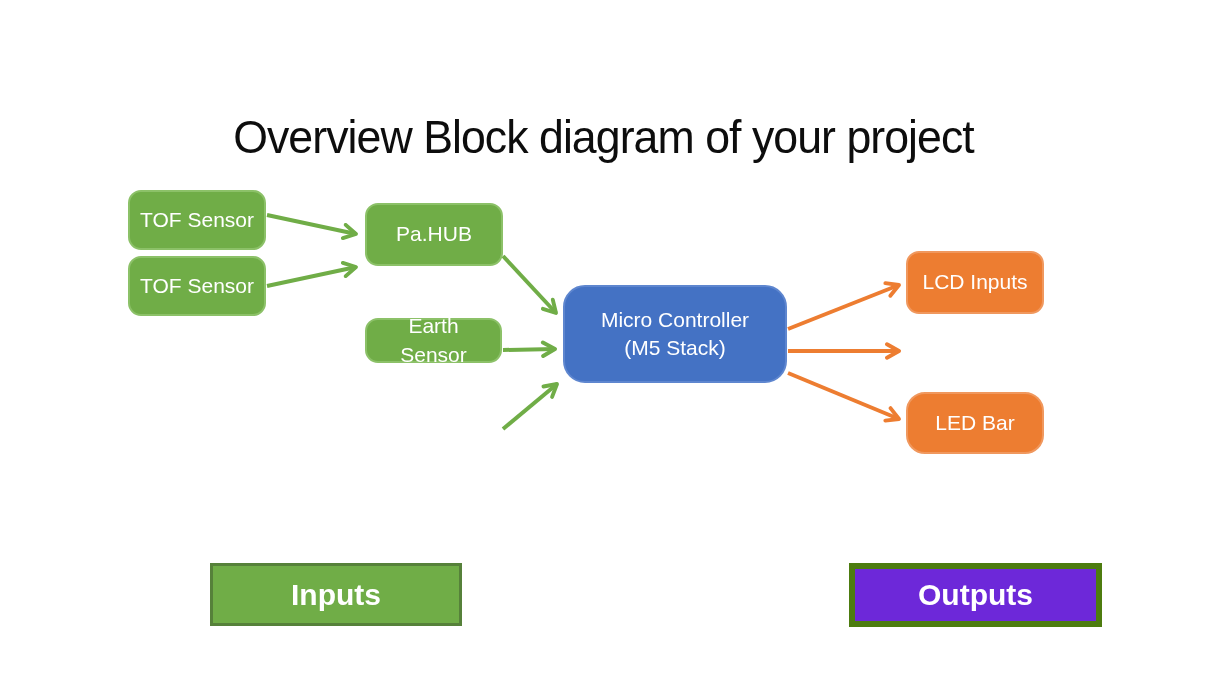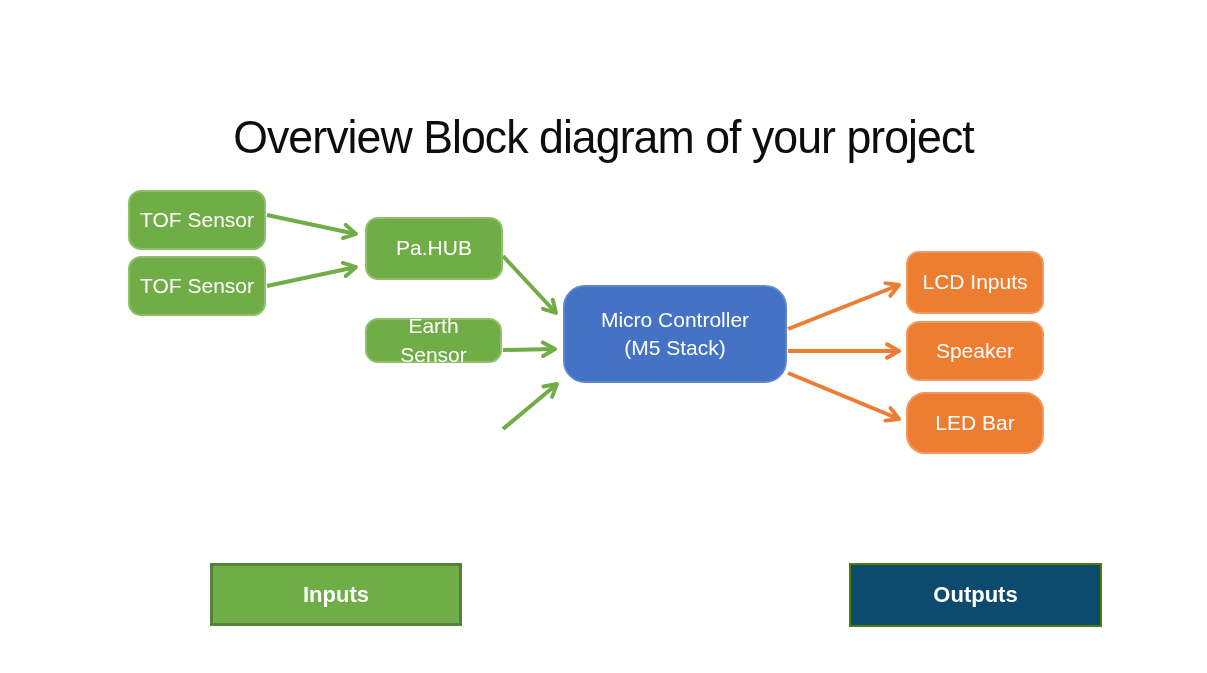--- a/index.html
+++ b/index.html
@@ -50,31 +50,31 @@
   .node.green  { background: #70AD47; border: 2px solid #8CC168; }
   .node.orange { background: #ED7D31; border: 2px solid #F0985E; }
   .node.blue   { background: #4472C4; border: 2px solid #5E86CF; border-radius: 22px; }
 
   .banner {
     position: absolute;
     display: flex;
     align-items: center;
     justify-content: center;
     color: #ffffff;
-    font-size: 22px;
+    font-size: 30px;
     font-weight: 700;
     box-sizing: border-box;
   }
   .banner.green  { background: #70AD47; border: 3px solid #56813A; }
-  .banner.orange { background: #0c4a6e; border: 2px solid #4d7c0f; }
+  .banner.orange { background: #6d28d9; border: 6px solid #4d7c0f; }
 
   
   #node-tof1    { left: 128px; top: 172px; width: 138px; height: 60px; }
   #node-tof2    { left: 128px; top: 238px; width: 138px; height: 60px; }
-  #node-pahub   { left: 365px; top: 199px; width: 138px; height: 63px; }
+  #node-pahub   { left: 365px; top: 185px; width: 138px; height: 63px; }
   #node-earth   { left: 365px; top: 300px; width: 137px; height: 45px; }
   #node-pir     { left: 365px; top: 384px; width: 137px; height: 61px; }
   #node-mcu     { left: 563px; top: 267px; width: 224px; height: 98px; }
   #node-lcd     { left: 906px; top: 233px; width: 138px; height: 63px; }
   #node-speaker { left: 906px; top: 303px; width: 138px; height: 60px; }
   #node-ledbar  { left: 906px; top: 374px; width: 138px; height: 62px; border-radius: 19px; }
   #banner-inputs  { left: 210px; top: 545px; width: 252px; height: 63px; }
   #banner-outputs { left: 849px; top: 545px; width: 253px; height: 64px; }
 </style>
 </head>
@@ -104,19 +104,18 @@
     </svg>
 
   <div class="node green" id="node-tof1">TOF Sensor</div>
   <div class="node green" id="node-tof2">TOF Sensor</div>
   <div class="node green" id="node-pahub">Pa.HUB</div>
   <div class="node green" id="node-earth">Earth
 Sensor</div>
   <div class="node blue" id="node-mcu">Micro Controller
 (M5 Stack)</div>
   <div class="node orange" id="node-lcd">LCD Inputs</div>
-  <div class="node orange" id="node-speaker">Speaker</div>
   <div class="node orange" id="node-ledbar">LED Bar</div>
 
   <div class="banner green" id="banner-inputs">Inputs</div>
   <div class="banner orange" id="banner-outputs">Outputs</div>
 
 </div>
 
 </body></html>

